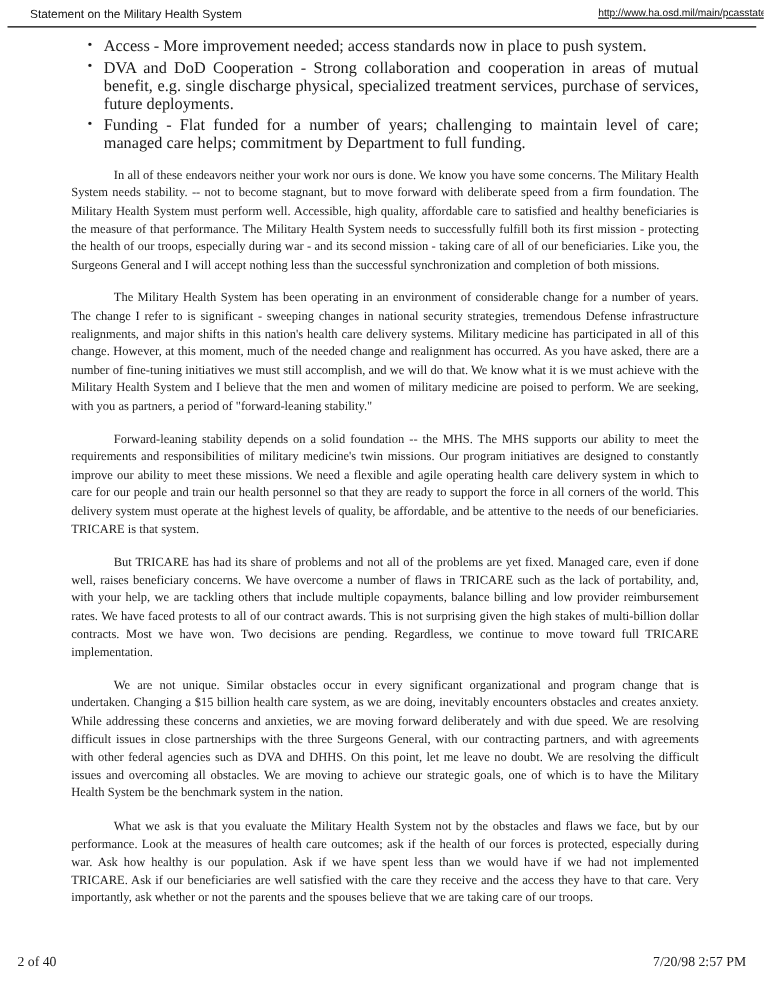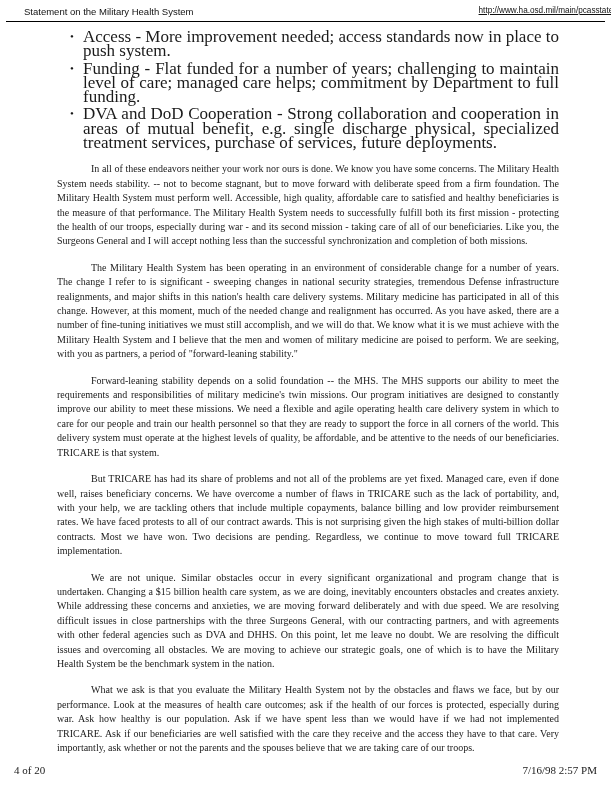--- a/index.html
+++ b/index.html
@@ -64,21 +64,21 @@
     left: 57px;
     width: 502px;
   }
   ul.bullets {
     margin: 0 0 0 0;
     padding: 0 0 0 26px;
     list-style: none;
   }
   ul.bullets li {
     position: relative;
-    font-size: 17px;
+    font-size: 13px;
     line-height: 14.3px;
     text-align: justify;
     margin-bottom: 3px;
     padding-left: 0;
     font-family: Liberation Serif, serif;
   }
   ul.bullets li::before {
     content: "\2022";
     position: absolute;
     left: -13px;
@@ -124,31 +124,31 @@
   <div class="header">
     <div class="doc-title">Statement on the Military Health System</div>
     <div class="doc-url">http://www.ha.osd.mil/main/pcasstate.html</div>
     <div class="rule"></div>
   </div>
 
   <div class="content">
 
     <ul class="bullets">
       <li>Access - More improvement needed; access standards now in place to push system.</li>
+      <li>DVA and DoD Cooperation - Strong collaboration and cooperation in areas of mutual benefit, e.g. single discharge physical, specialized treatment services, purchase of services, future deployments.</li>
       <li>Funding - Flat funded for a number of years; challenging to maintain level of care; managed care helps; commitment by Department to full funding.</li>
-      <li>DVA and DoD Cooperation - Strong collaboration and cooperation in areas of mutual benefit, e.g. single discharge physical, specialized treatment services, purchase of services, future deployments.</li>
     </ul>
 
     <p class="para first-para">In all of these endeavors neither your work nor ours is done. We know you have some concerns. The Military Health System needs stability. -- not to become stagnant, but to move forward with deliberate speed from a firm foundation. The Military Health System must perform well. Accessible, high quality, affordable care to satisfied and healthy beneficiaries is the measure of that performance. The Military Health System needs to successfully fulfill both its first mission - protecting the health of our troops, especially during war - and its second mission - taking care of all of our beneficiaries. Like you, the Surgeons General and I will accept nothing less than the successful synchronization and completion of both missions.</p>
     <p class="para">The Military Health System has been operating in an environment of considerable change for a number of years. The change I refer to is significant - sweeping changes in national security strategies, tremendous Defense infrastructure realignments, and major shifts in this nation's health care delivery systems. Military medicine has participated in all of this change. However, at this moment, much of the needed change and realignment has occurred. As you have asked, there are a number of fine-tuning initiatives we must still accomplish, and we will do that. We know what it is we must achieve with the Military Health System and I believe that the men and women of military medicine are poised to perform. We are seeking, with you as partners, a period of "forward-leaning stability."</p>
     <p class="para">Forward-leaning stability depends on a solid foundation -- the MHS. The MHS supports our ability to meet the requirements and responsibilities of military medicine's twin missions. Our program initiatives are designed to constantly improve our ability to meet these missions. We need a flexible and agile operating health care delivery system in which to care for our people and train our health personnel so that they are ready to support the force in all corners of the world. This delivery system must operate at the highest levels of quality, be affordable, and be attentive to the needs of our beneficiaries. TRICARE is that system.</p>
     <p class="para">But TRICARE has had its share of problems and not all of the problems are yet fixed. Managed care, even if done well, raises beneficiary concerns. We have overcome a number of flaws in TRICARE such as the lack of portability, and, with your help, we are tackling others that include multiple copayments, balance billing and low provider reimbursement rates. We have faced protests to all of our contract awards. This is not surprising given the high stakes of multi-billion dollar contracts. Most we have won. Two decisions are pending. Regardless, we continue to move toward full TRICARE implementation.</p>
     <p class="para">We are not unique. Similar obstacles occur in every significant organizational and program change that is undertaken. Changing a $15 billion health care system, as we are doing, inevitably encounters obstacles and creates anxiety. While addressing these concerns and anxieties, we are moving forward deliberately and with due speed. We are resolving difficult issues in close partnerships with the three Surgeons General, with our contracting partners, and with agreements with other federal agencies such as DVA and DHHS. On this point, let me leave no doubt. We are resolving the difficult issues and overcoming all obstacles. We are moving to achieve our strategic goals, one of which is to have the Military Health System be the benchmark system in the nation.</p>
     <p class="para">What we ask is that you evaluate the Military Health System not by the obstacles and flaws we face, but by our performance. Look at the measures of health care outcomes; ask if the health of our forces is protected, especially during war. Ask how healthy is our population. Ask if we have spent less than we would have if we had not implemented TRICARE. Ask if our beneficiaries are well satisfied with the care they receive and the access they have to that care. Very importantly, ask whether or not the parents and the spouses believe that we are taking care of our troops.</p>
 
   </div>
 
   <div class="footer">
-    <div class="page-num">4 of 20</div>
-    <div class="timestamp">7/16/98 2:57 PM</div>
+    <div class="page-num">2 of 40</div>
+    <div class="timestamp">7/20/98 2:57 PM</div>
   </div>
 
 </div>
 
 </body></html>

